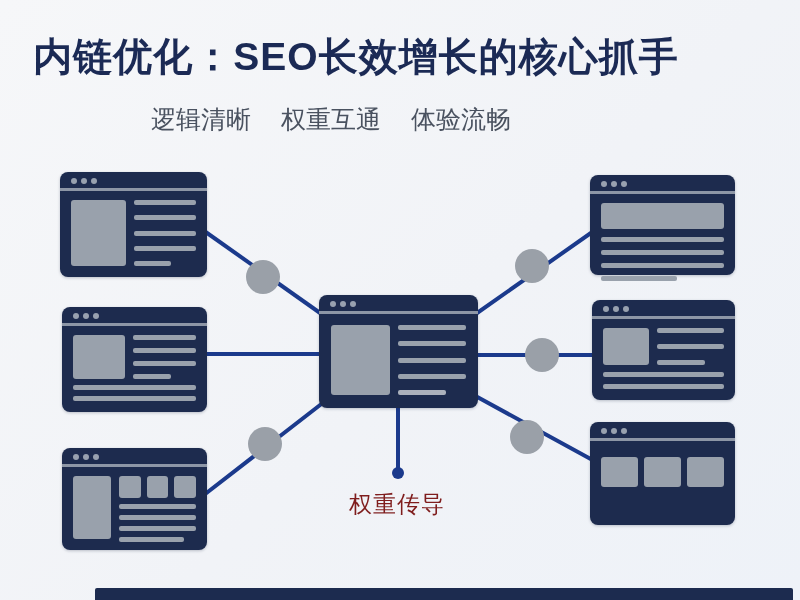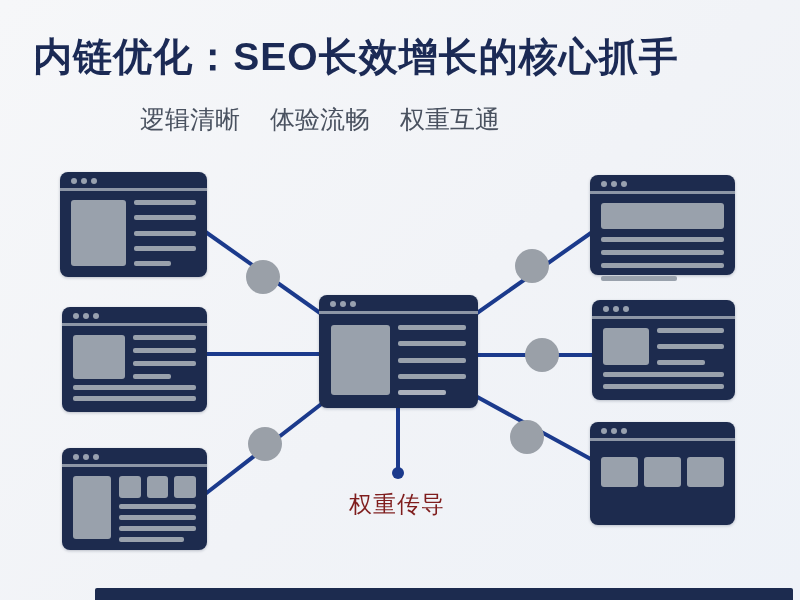--- a/index.html
+++ b/index.html
@@ -8,21 +8,21 @@
     background:linear-gradient(135deg,#f6f7f9 0%,#f1f3f7 55%,#eef2f8 100%);
     font-family:"Liberation Sans","DejaVu Sans",sans-serif;
   }
   
   .title{
     position:absolute;top:30px;left:0;width:712px;text-align:center;
     font-size:39px;font-weight:bold;color:#1b2a55;letter-spacing:1px;
   }
   .subtitle{
     position:absolute;top:103px;left:0;width:640px;text-align:center;
-    font-size:25px;color:#4a5260;display:flex;justify-content:center;gap:30px;
+    font-size:25px;color:#4a5260;display:flex;justify-content:center;gap:30px;padding-left:11px;
   }
   
   svg.links{position:absolute;left:0;top:0;z-index:1;}
   
   .win{
     position:absolute;z-index:2;background:#1d2b4e;border-radius:8px;
     box-shadow:0 1px 3px rgba(20,30,60,.25);
     display:flex;flex-direction:column;
   }
   .win-head{display:flex;gap:4px;padding:6px 0 4px 11px;}
@@ -52,22 +52,22 @@
     position:absolute;left:95px;top:588px;width:698px;height:12px;
     background:#1c2b4f;border-radius:2px 2px 0 0;z-index:2;
   }
 </style>
 </head>
 <body>
 
 <div class="title">内链优化：SEO长效增长的核心抓手</div>
 <div class="subtitle">
   <span>逻辑清晰</span>
+  <span>权重互通</span>
   <span>体验流畅</span>
-  <span>权重互通</span>
 </div>
 
 <svg class="links" width="800" height="600">
   <g stroke="#1b3a8c" stroke-width="4" stroke-linecap="round">
     <line x1="200" y1="228" x2="330" y2="320"></line>
     <line x1="200" y1="354" x2="326" y2="354"></line>
     <line x1="200" y1="498" x2="333" y2="395"></line>
     <line x1="470" y1="318" x2="598" y2="228"></line>
     <line x1="472" y1="355" x2="598" y2="355"></line>
     <line x1="470" y1="393" x2="598" y2="463"></line>

